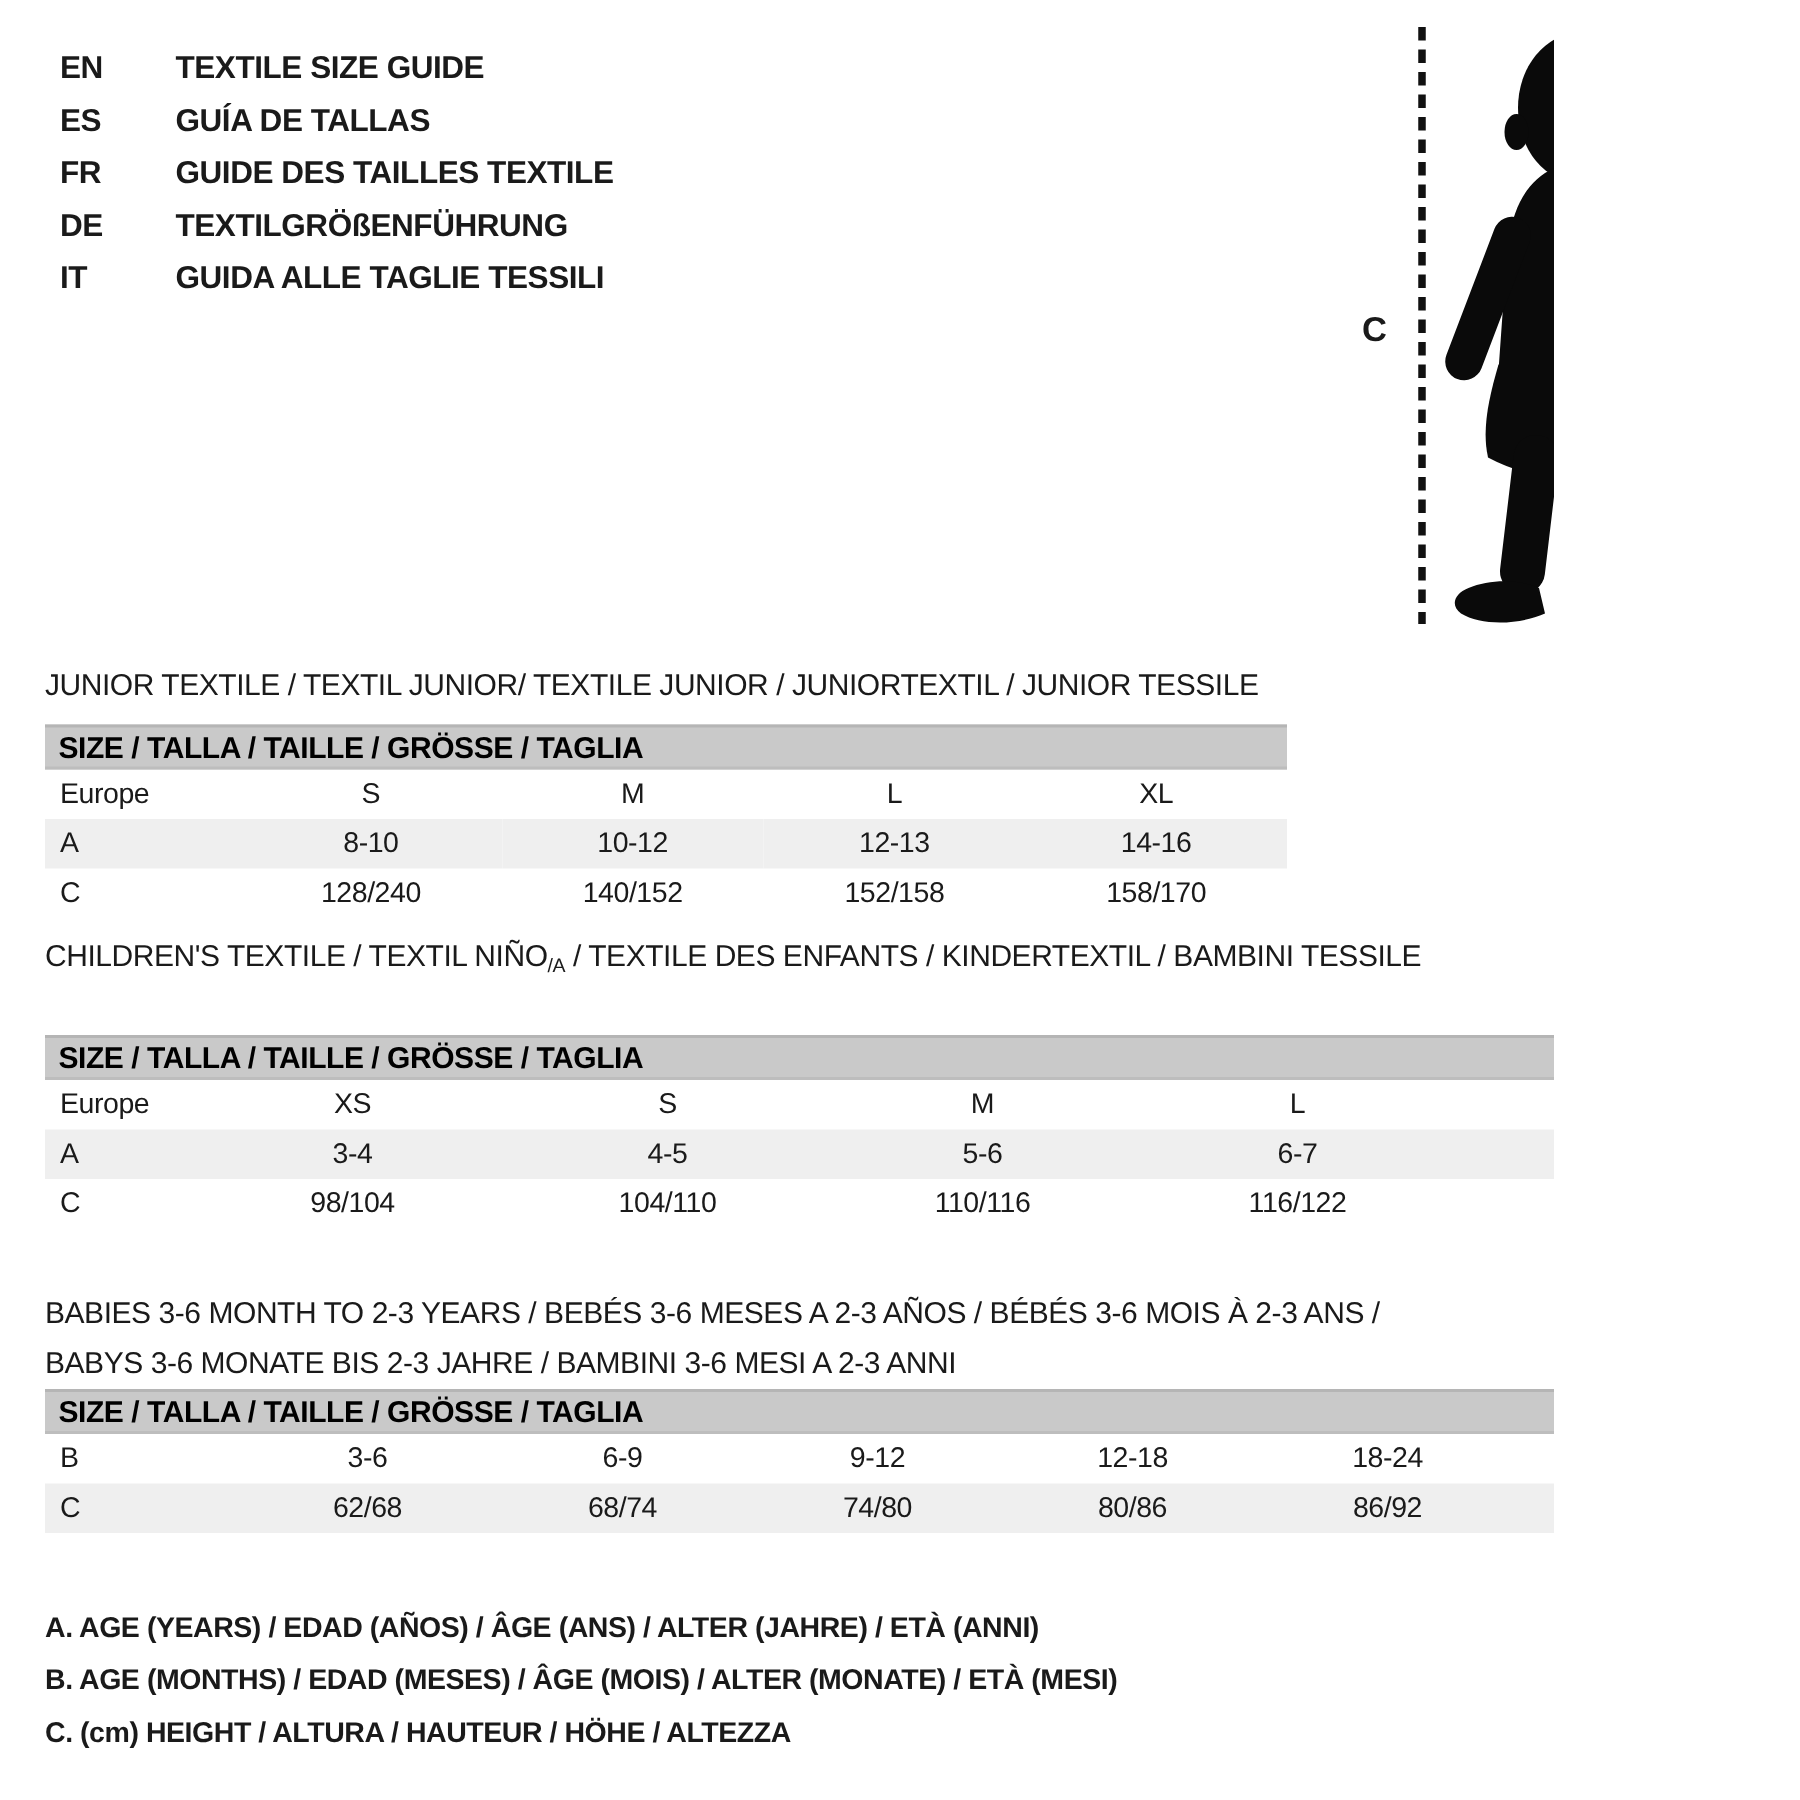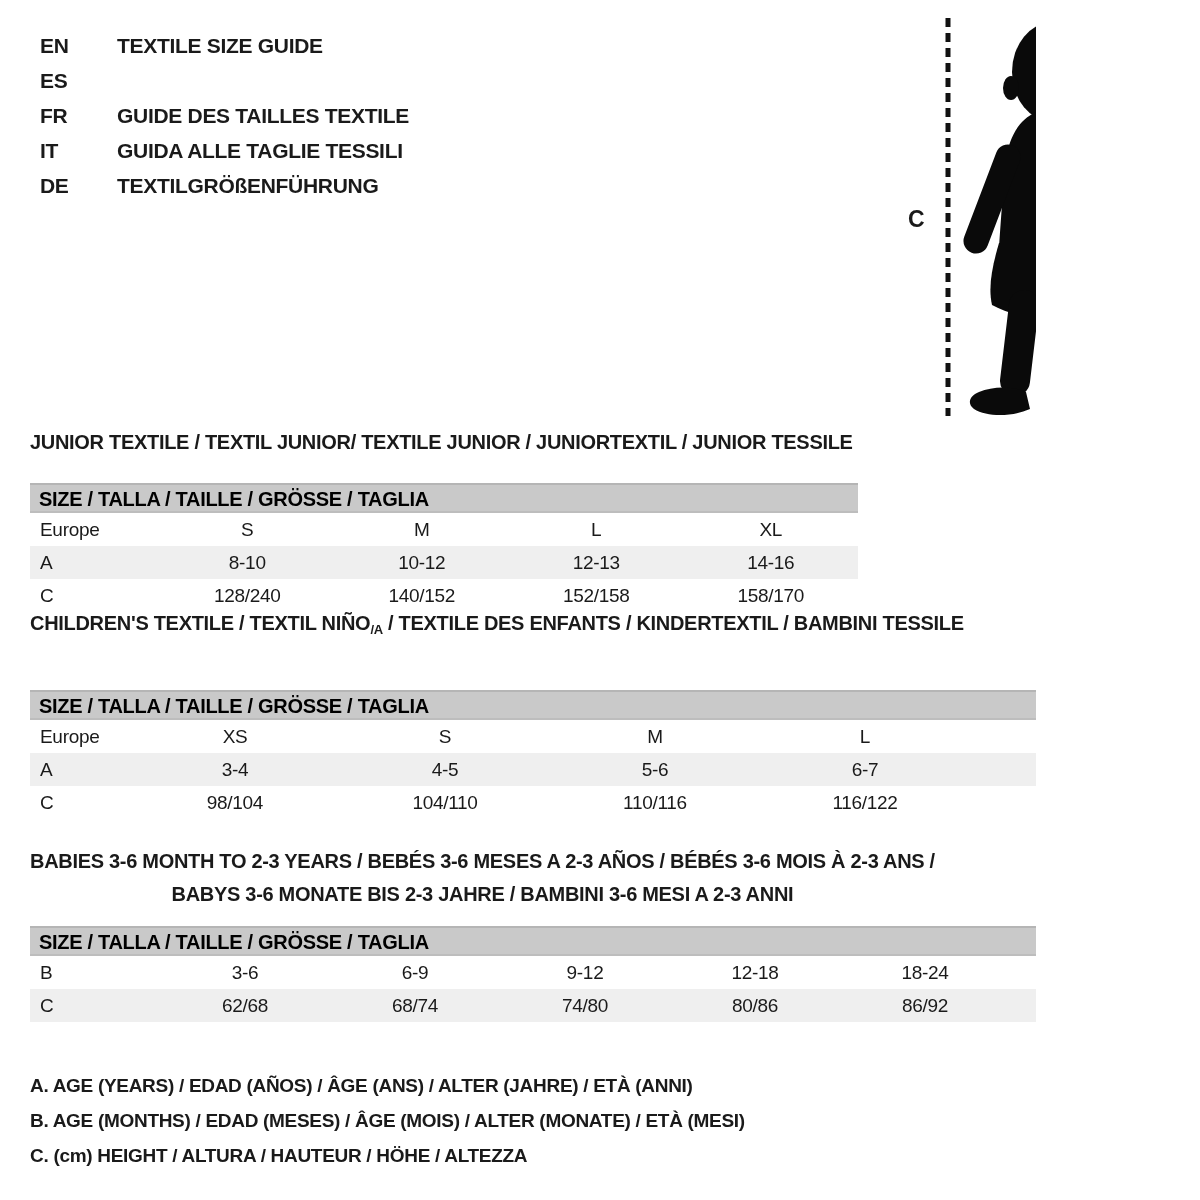--- a/index.html
+++ b/index.html
@@ -13,25 +13,26 @@
   }
   
   .lang-list{position:absolute;left:40px;top:28px;}
   .lang-row{display:flex;line-height:35px;font-size:21px;font-weight:700;letter-spacing:-0.3px;}
   .lang-code{width:77px;flex:0 0 77px;}
   
   .height-label{position:absolute;left:908px;top:206px;font-size:23px;font-weight:700;}
   
   .section-title{
     position:absolute;left:30px;
-    font-size:20px;font-weight:700;letter-spacing:-0.3px;
+    font-size:20px;font-weight:400;letter-spacing:-0.3px;
     white-space:nowrap;
+    margin-top:15px;
   }
   .section-title .sub{font-size:13px;vertical-align:-4px;}
-  .title-2line{line-height:33px;text-align:center;}
+  .title-2line{line-height:33px;}
   
   .size-bar{
     position:absolute;left:30px;height:30px;line-height:29px;
     background:#c9c9c9;
     border-top:2px solid #b5b5b5;border-bottom:2px solid #bdbdbd;
     box-sizing:border-box;
     color:#000000;font-size:20px;font-weight:700;letter-spacing:-0.3px;
     padding-left:9px;
   }
   
@@ -55,32 +56,33 @@
 
 <div class="canvas">
 
   <div class="lang-list">
     <div class="lang-row">
       <span class="lang-code">EN</span>
       <span class="lang-title">TEXTILE SIZE GUIDE</span>
     </div>
     <div class="lang-row">
       <span class="lang-code">ES</span>
+      <span class="lang-title">GUÍA DE TALLAS</span>
     </div>
     <div class="lang-row">
       <span class="lang-code">FR</span>
       <span class="lang-title">GUIDE DES TAILLES TEXTILE</span>
     </div>
     <div class="lang-row">
+      <span class="lang-code">DE</span>
+      <span class="lang-title">TEXTILGRÖßENFÜHRUNG</span>
+    </div>
+    <div class="lang-row">
       <span class="lang-code">IT</span>
       <span class="lang-title">GUIDA ALLE TAGLIE TESSILI</span>
-    </div>
-    <div class="lang-row">
-      <span class="lang-code">DE</span>
-      <span class="lang-title">TEXTILGRÖßENFÜHRUNG</span>
     </div>
   </div>
 
   <span class="height-label">C</span>
 
   <svg class="abs" style="left:943px;top:15px" width="10" height="404" viewBox="0 0 10 404">
     <line x1="5" y1="3" x2="5" y2="401" stroke="#111111" stroke-width="5" stroke-dasharray="9 6"></line>
   </svg>
 
   <svg class="abs" style="left:960px;top:15px" width="185" height="405" viewBox="0 0 185 405">

